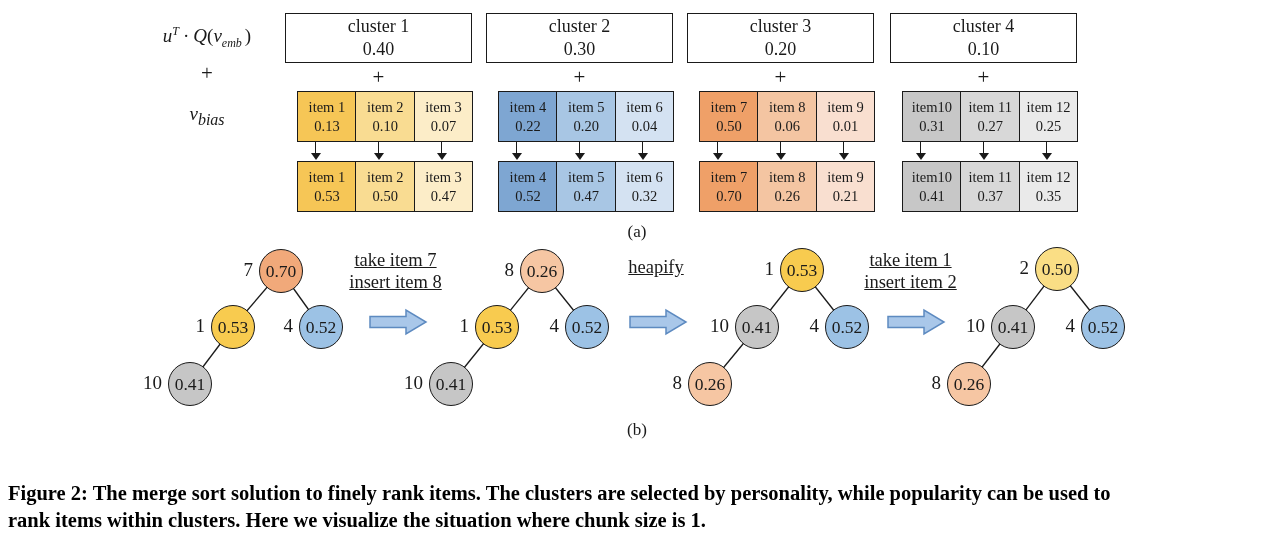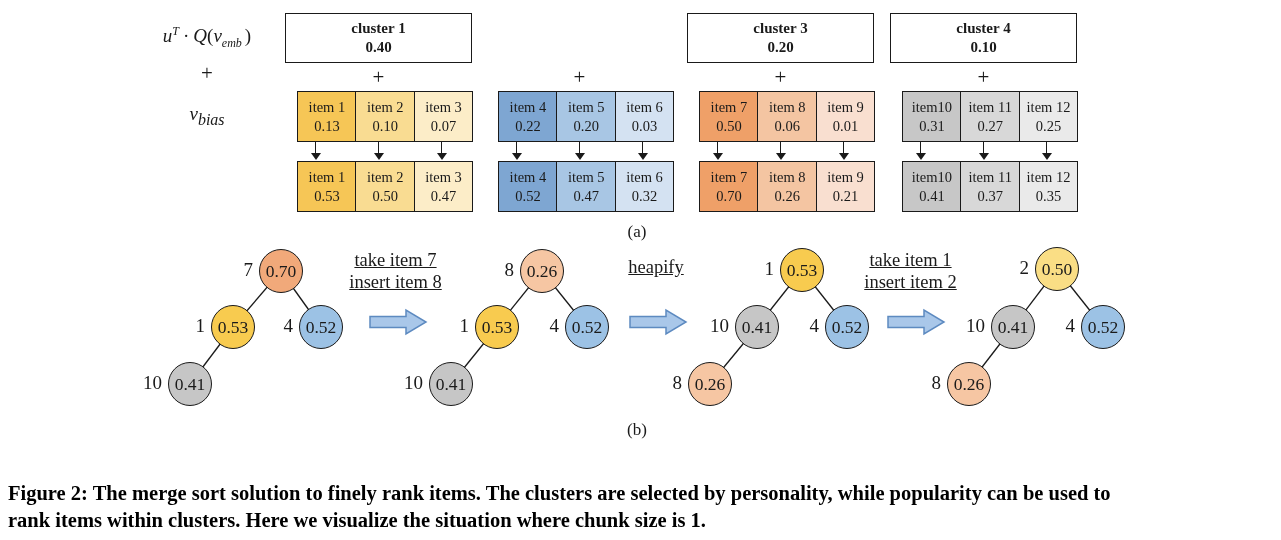--- a/index.html
+++ b/index.html
@@ -14,21 +14,21 @@
   .formula sup { font-size:12px; font-style:italic; }
   .formula sub { font-size:12px; font-style:italic; }
   .formula .dot { font-style:normal; margin:0 4px; }
   .plus-left { position:absolute; left:137px; top:61px; width:140px; text-align:center; font-size:21px; }
   .vbias { position:absolute; left:137px; top:103px; width:140px; text-align:center;
            font-size:19px; font-style:italic; }
   .vbias sub { font-size:16px; }
   .cluster-col { position:absolute; top:13px; width:188px; height:205px; }
   .cluster-box { position:absolute; left:0; top:0; width:187px; height:50px; box-sizing:border-box;
                  border:1.6px solid #1a1a1a; background:#ffffff; display:flex; flex-direction:column;
-                 align-items:center; justify-content:center; font-size:15px; line-height:1.3;font-weight:bold; }
+                 align-items:center; justify-content:center; font-size:18px; line-height:1.3; }
   .cluster-plus { position:absolute; left:0; top:52px; width:187px; text-align:center; font-size:21px; }
   .item-row { position:absolute; left:0; width:188.5px; height:51px; display:flex; }
   .item-row.row1 { top:78px; }
   .item-row.row2 { top:148px; }
   .cell { flex:1; box-sizing:border-box; border:1.6px solid #1a1a1a; margin-left:-1.6px;
           display:flex; flex-direction:column; align-items:center; justify-content:center;
           font-size:14.5px; line-height:1.28; }
   .cell:first-child { margin-left:12px; }
   .dar { position:absolute; top:129px; width:14px; height:19px; }
   .dar::before { content:""; position:absolute; left:6.2px; top:0; width:1.6px; height:12px; background:#1a1a1a; }
@@ -95,33 +95,37 @@
         <span>0.50</span>
       </div>
       <div class="cell" style="background-color: rgb(252, 237, 200);">
         <span>item 3</span>
         <span>0.47</span>
       </div>
     </div>
   </div>
 
   <div class="cluster-col" style="left:486px">
+    <div class="cluster-box">
+      <span>cluster 2</span>
+      <span>0.30</span>
+    </div>
     <div class="cluster-plus">+</div>
     <div class="item-row row1">
       <div class="cell" style="background-color: rgb(126, 166, 210);">
         <span>item 4</span>
         <span>0.22</span>
       </div>
       <div class="cell" style="background-color: rgb(168, 198, 228);">
         <span>item 5</span>
         <span>0.20</span>
       </div>
       <div class="cell" style="background-color: rgb(212, 226, 242);">
         <span>item 6</span>
-        <span>0.03</span>
+        <span>0.04</span>
       </div>
     </div>
     <div class="dar" style="left:23.5px"></div>
     <div class="dar" style="left:86.5px"></div>
     <div class="dar" style="left:149.5px"></div>
     <div class="item-row row2">
       <div class="cell" style="background-color: rgb(126, 166, 210);">
         <span>item 4</span>
         <span>0.52</span>
       </div>

